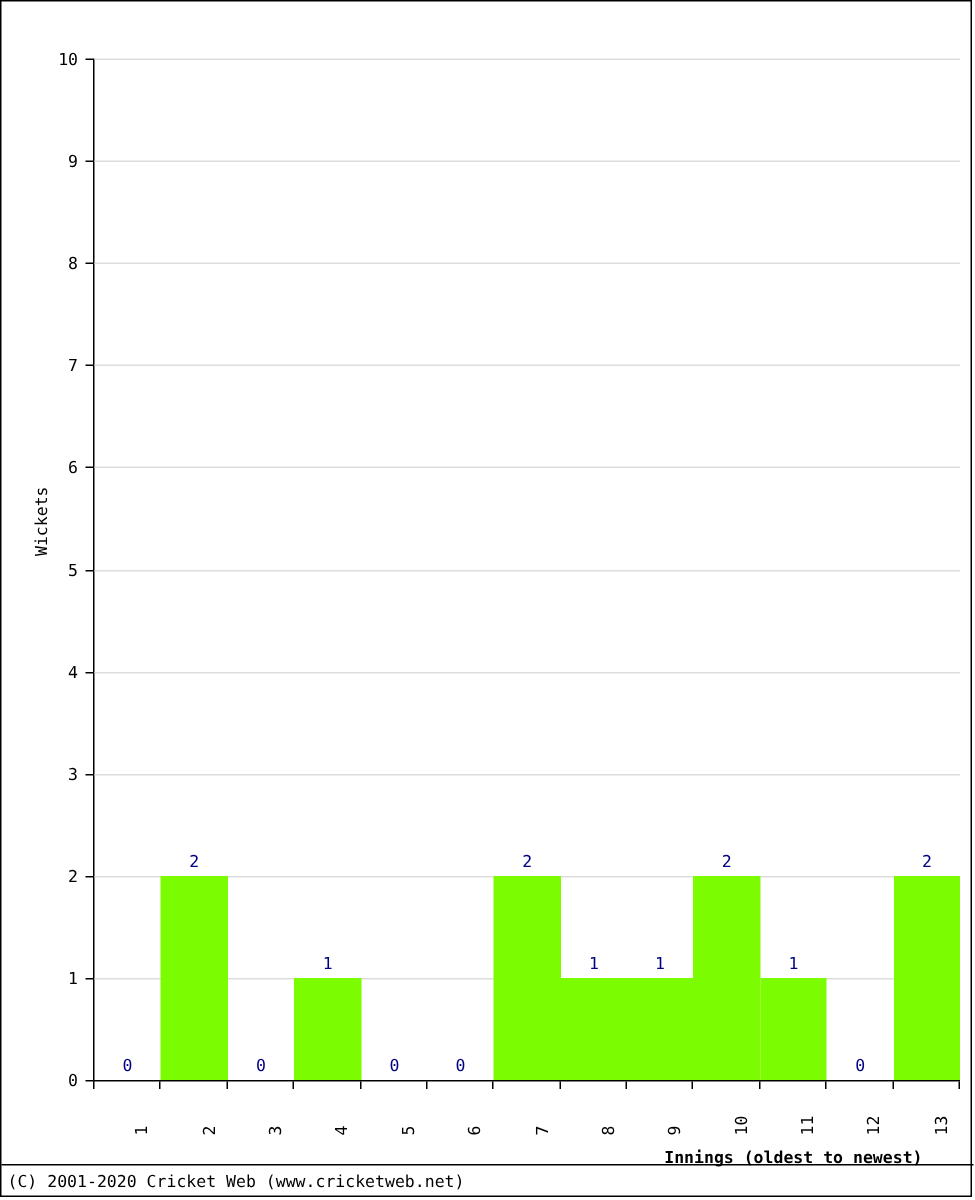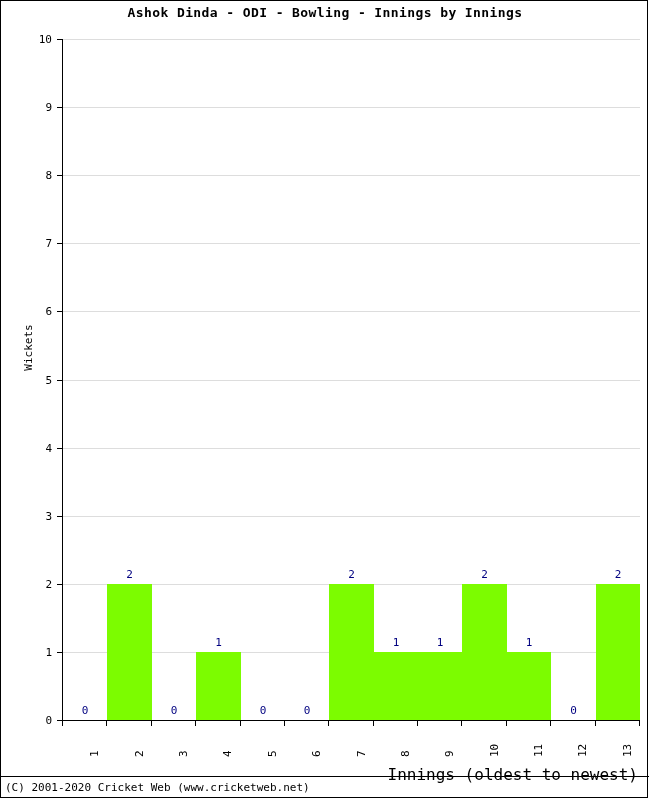--- a/index.html
+++ b/index.html
@@ -144,24 +144,25 @@
     position: absolute;
     top: 0;
     font-size: 11px;
     line-height: 11px;
     white-space: nowrap;
     transform: rotate(-90deg);
     transform-origin: left top;
   }
   #x-axis-title {
     position: absolute;
-    right: 9px;
+    right: 32px;
     top: 764px;
-    font-size: 16px;
-    white-space: nowrap;
+    font-size: 11px;
+    white-space: nowrap;
+    font-weight: bold;
   }
 
   
   #footer-divider {
     position: absolute;
     left: 0;
     top: 775px;
     width: 648px;
     height: 1px;
     background: #000000;
@@ -172,21 +173,20 @@
     top: 780px;
     font-size: 11px;
     white-space: nowrap;
   }
 </style>
 </head>
 <body>
 
 <div id="chart-root">
 
-  <div id="chart-title">Ashok Dinda - ODI - Bowling - Innings by Innings</div>
 
   <div id="y-axis-title">Wickets</div>
   <div id="y-axis-labels">
       <div style="top: 676px;">0</div>
       <div style="top: 608px;">1</div>
       <div style="top: 540px;">2</div>
       <div style="top: 472px;">3</div>
       <div style="top: 404px;">4</div>
       <div style="top: 336px;">5</div>
       <div style="top: 267px;">6</div>

